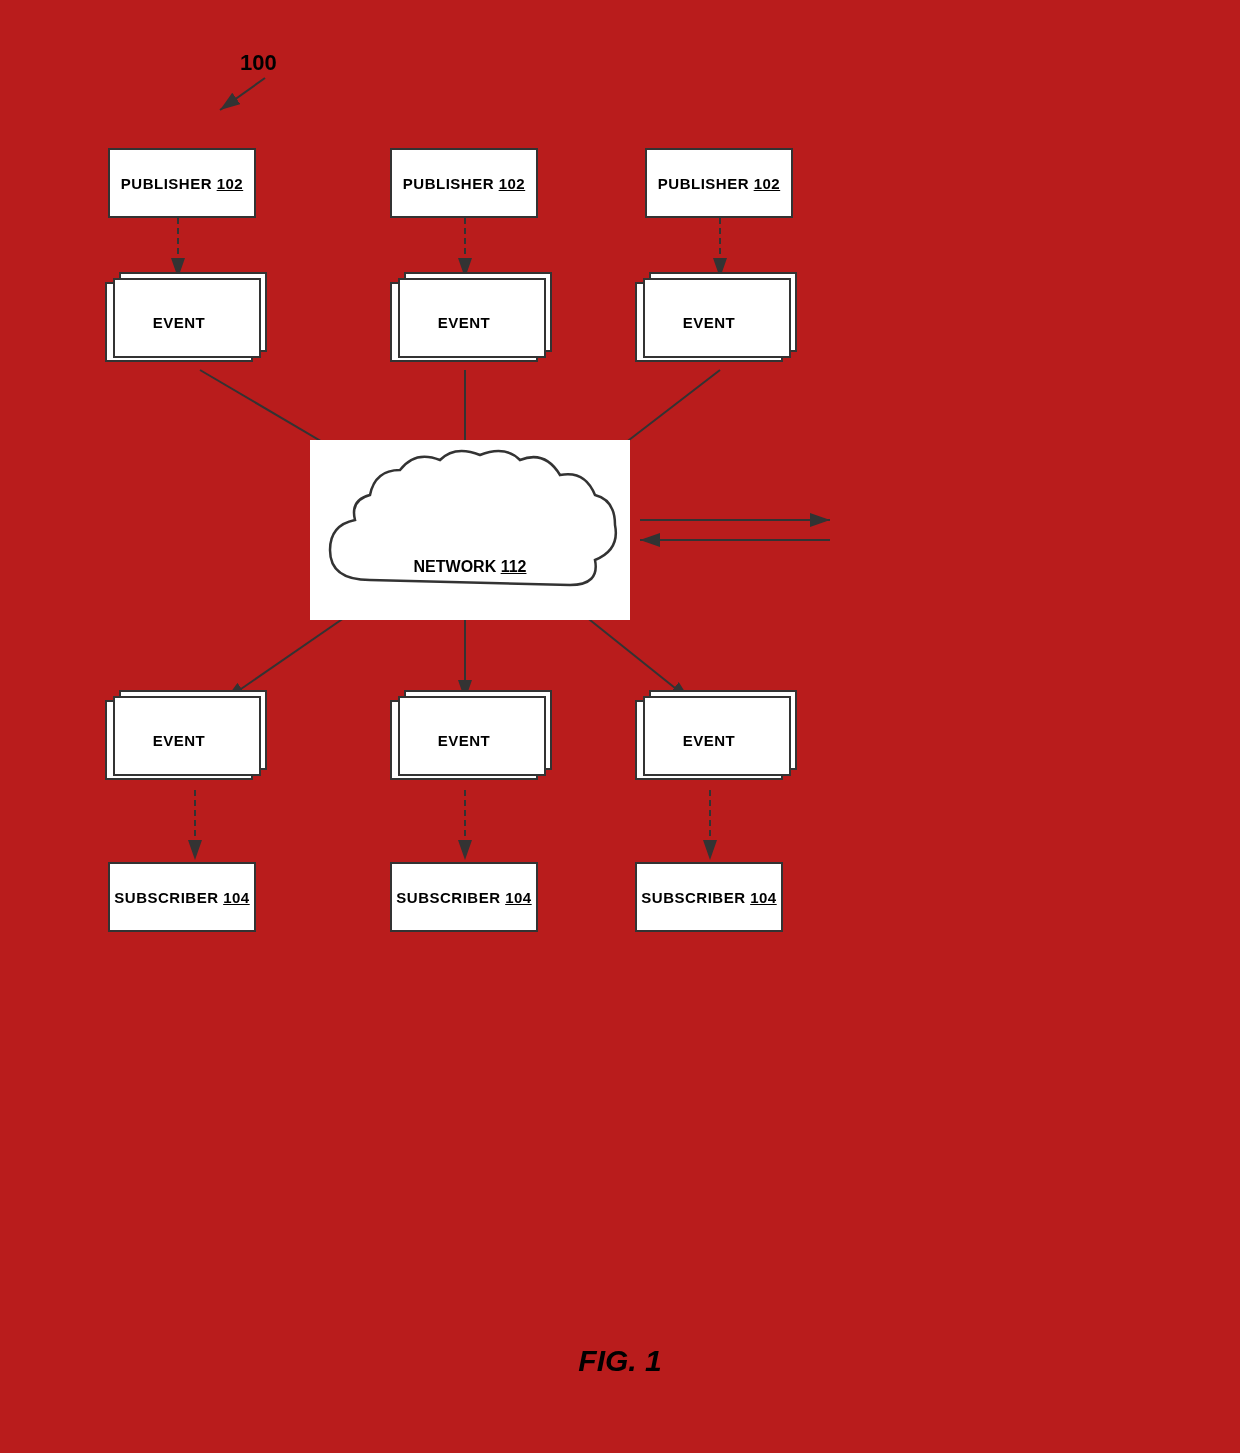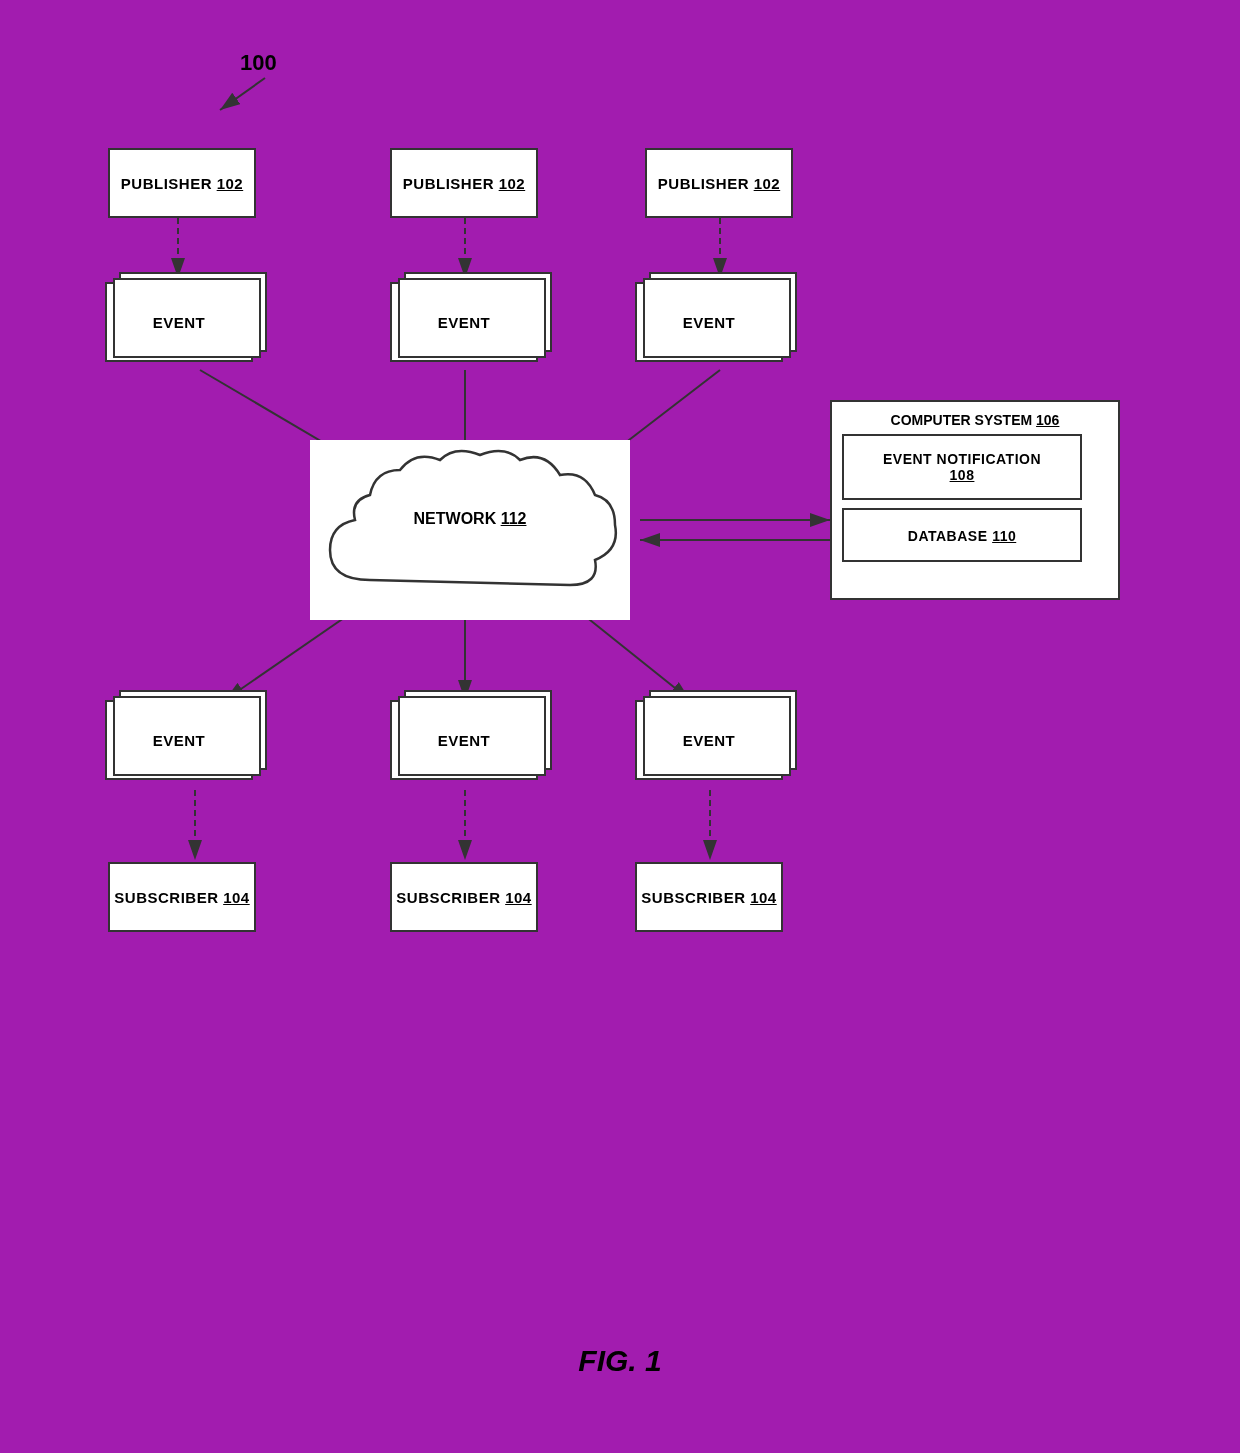--- a/index.html
+++ b/index.html
@@ -8,21 +8,21 @@
       font-family: Arial, sans-serif;
       width: 1240px;
       height: 1453px;
       overflow: hidden;
       position: relative;
     }
     .diagram-container {
       position: relative;
       width: 1240px;
       height: 1453px;
-      background: #a21caf;
+      background: #b91c1c;
     }
     
     .box {
       position: absolute;
       border: 2px solid #333;
       background: #fff;
       display: flex;
       align-items: center;
       justify-content: center;
       text-align: center;
@@ -67,20 +67,21 @@
     .cloud svg {
       position: absolute;
       top: 0; left: 0;
     }
     .cloud-label {
       position: absolute;
       width: 100%;
       text-align: center;
       font-size: 16px;
       font-weight: bold;
+      margin-top: 48px;
     }
     
     .arrows-svg {
       position: absolute;
       top: 0; left: 0;
       width: 1240px;
       height: 1453px;
       pointer-events: none;
     }
     
@@ -236,38 +237,18 @@
     </div>
   </div>
 
   <div class="box" style="left:635px; top:862px; width:148px; height:70px;">
     <div>
       <span class="box-label">SUBSCRIBER</span>
       <span> </span><span class="box-label underline">104</span>
     </div>
   </div>
 
-  <div class="outer-box" style="left:830px; top:400px; width:290px; height:200px; padding:10px;">
-    <div style="text-align:center; font-size:14px; font-weight:bold; margin-bottom:6px;">
-      <span>COMPUTER SYSTEM</span>
-      <span> </span><span class="underline">106</span>
-    </div>
-
-    <div class="box" style="position:relative; width:240px; height:66px; margin-bottom:8px; left:0; top:0;">
-      <div style="text-align:center;">
-        <div style="font-size:14px; font-weight:bold;">EVENT NOTIFICATION</div>
-        <div class="underline" style="font-size:14px; font-weight:bold;">108</div>
-      </div>
-    </div>
-
-    <div class="box" style="position:relative; width:240px; height:54px; left:0; top:0;">
-      <div>
-        <span style="font-size:14px; font-weight:bold;">DATABASE</span>
-        <span> </span><span style="font-size:14px; font-weight:bold;" class="underline">110</span>
-      </div>
-    </div>
-  </div>
 
   <div class="fig-label" style="bottom:80px; left:50%; transform:translateX(-50%); bottom:75px;">
     <span>FIG. 1</span>
   </div>
 
 </div>
 
 </body></html>

